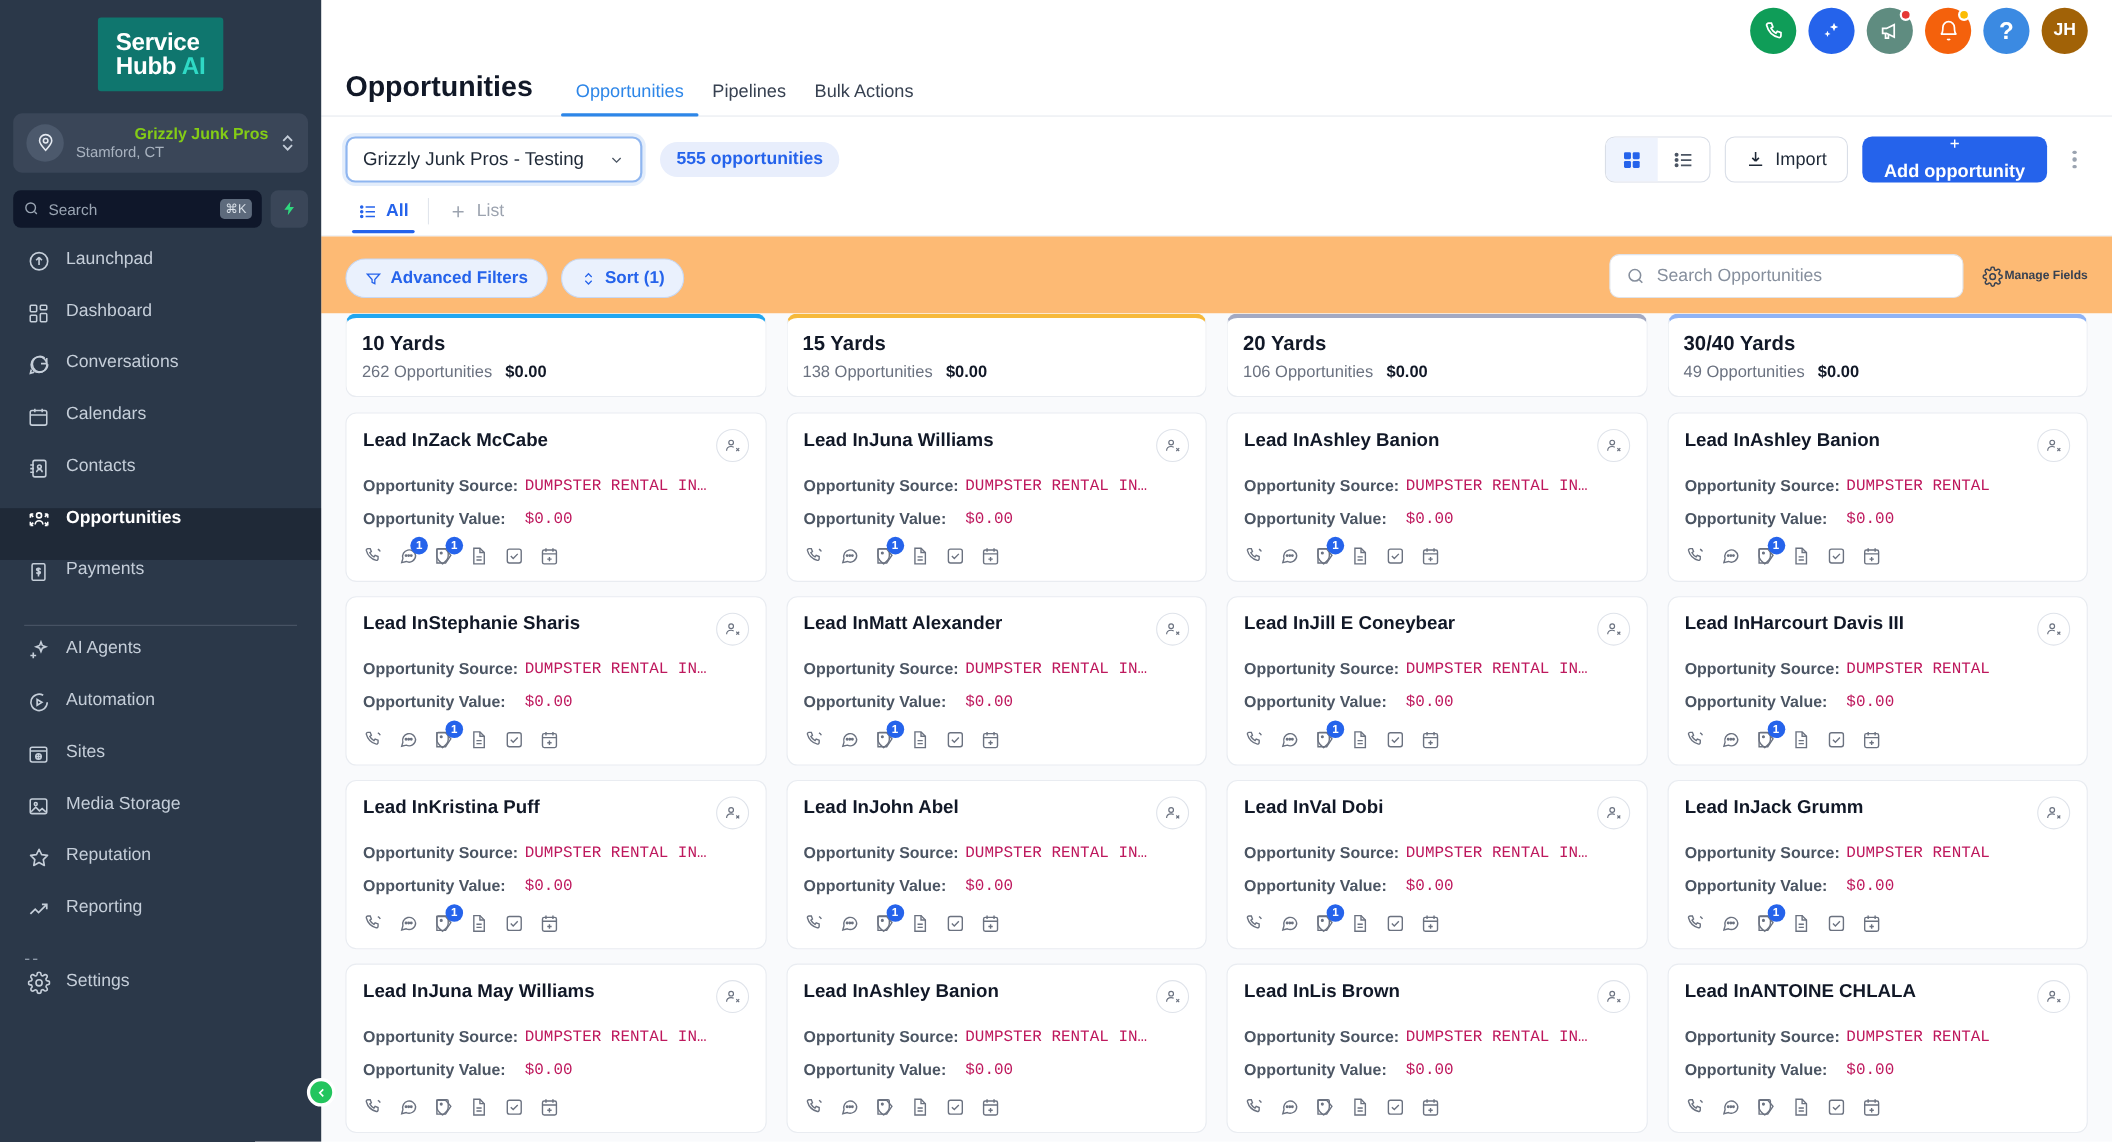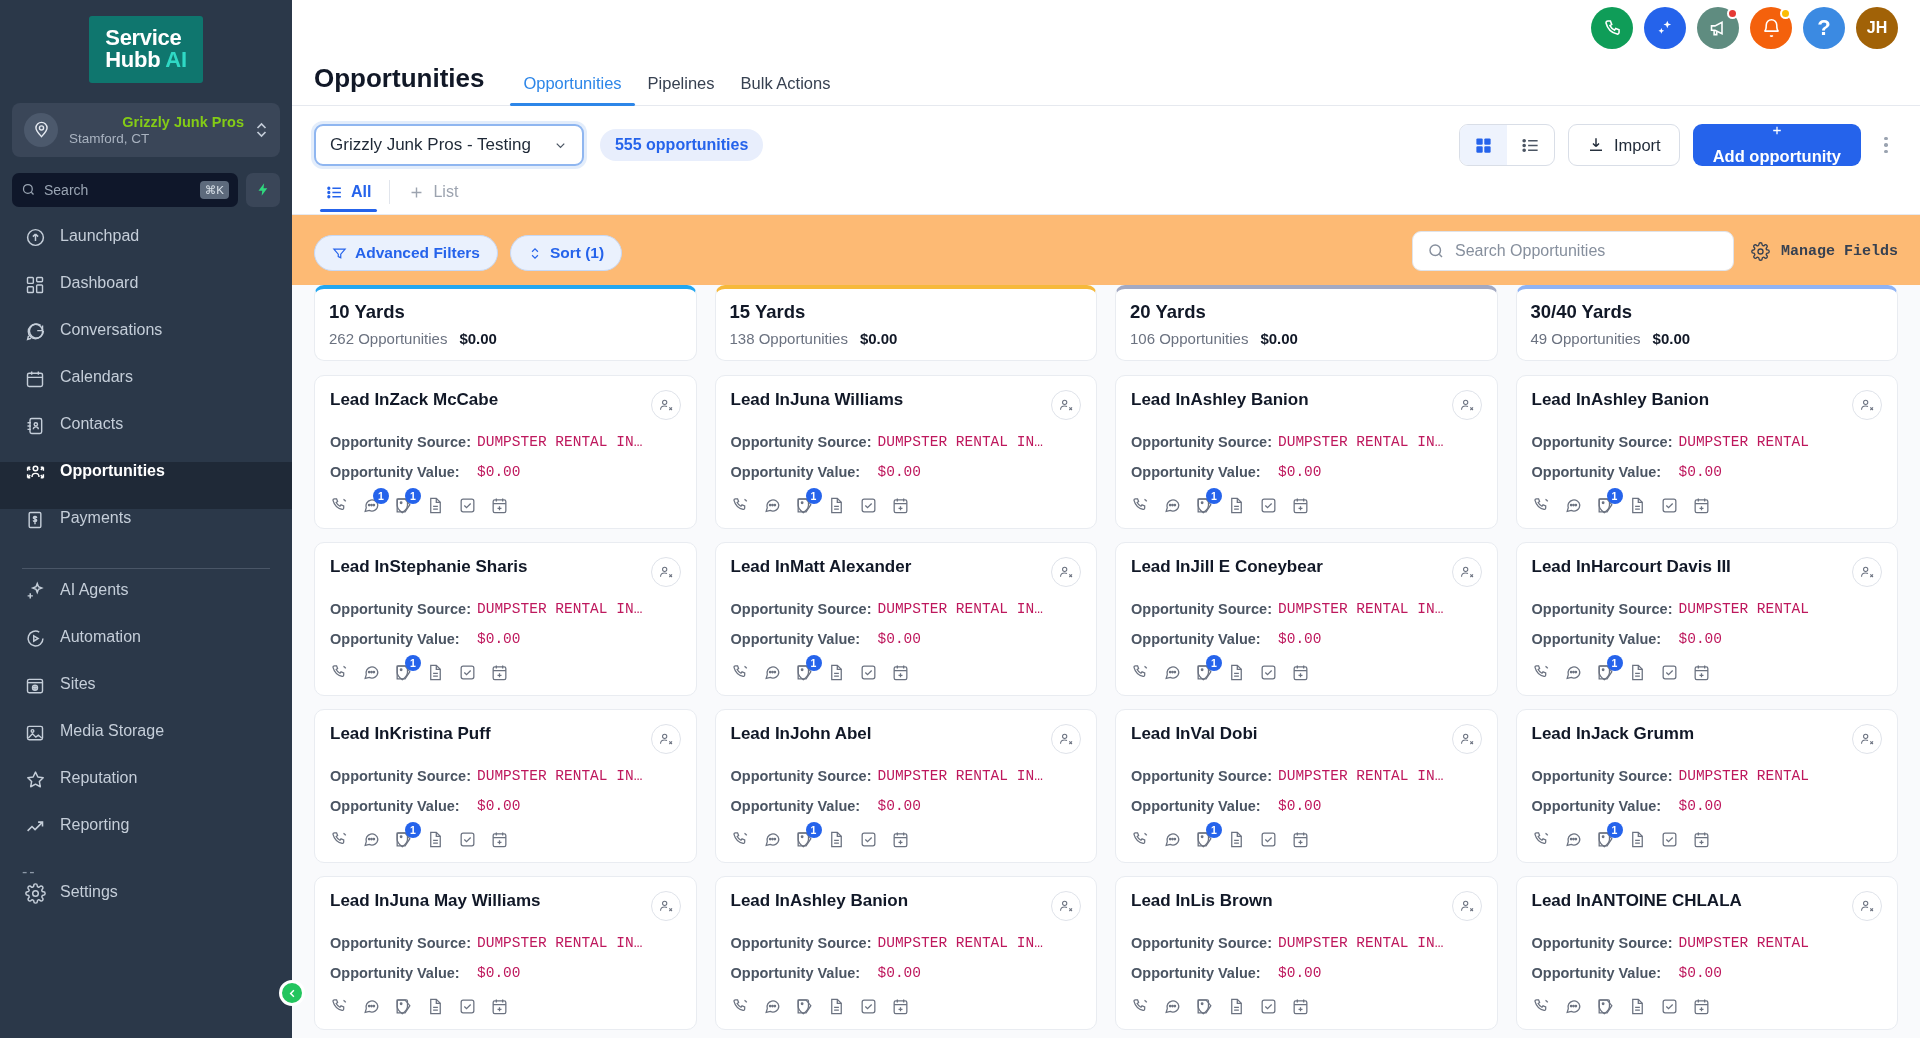--- a/index.html
+++ b/index.html
@@ -126,21 +126,21 @@
     border:1px solid #c6d8f5; background:#eaf1fd; color:#2563eb; border-radius: 20px;
     height: 36px; display:flex; align-items:center; gap:8px; padding: 0 17px;
     font-size: 15.5px; font-weight:600; cursor:pointer;
   }
   .fb-right { margin-left:auto; display:flex; align-items:center; gap: 17px; }
   .srch {
     width: 322px; height: 40px; border:1px solid #dfe3ea; border-radius: 9px; background:#fff;
     display:flex; align-items:center; gap:10px; padding: 0 14px; cursor:text;
   }
   .srch-ph { color:#868f9d; font-size: 16px; }
-  .mf { display:flex; align-items:center; gap:11px; font-size:15px; color:#374151; font-weight:600; cursor:pointer;font-family:Liberation Mono, monospace; }
+  .mf { display:flex; align-items:center; gap:1px; font-size:11px; color:#374151; font-weight:600; cursor:pointer; }
 
   
   .board { flex:1; background:#f9fafc; padding: 0 22px 0 22px; display:flex; gap: 18px; overflow:hidden; }
   .col { flex: 1 1 0; min-width: 0; display:flex; flex-direction:column; }
   .col-head {
     background:#fff; border:1px solid #e9ecf1; border-radius: 10px;
     border-top-width: 4px; border-top-style:solid; padding: 12px 14px 13px 14px;
     margin-bottom: 14px;
   }
   .col-name { font-size: 18.5px; font-weight: 700; color:#111827; }

